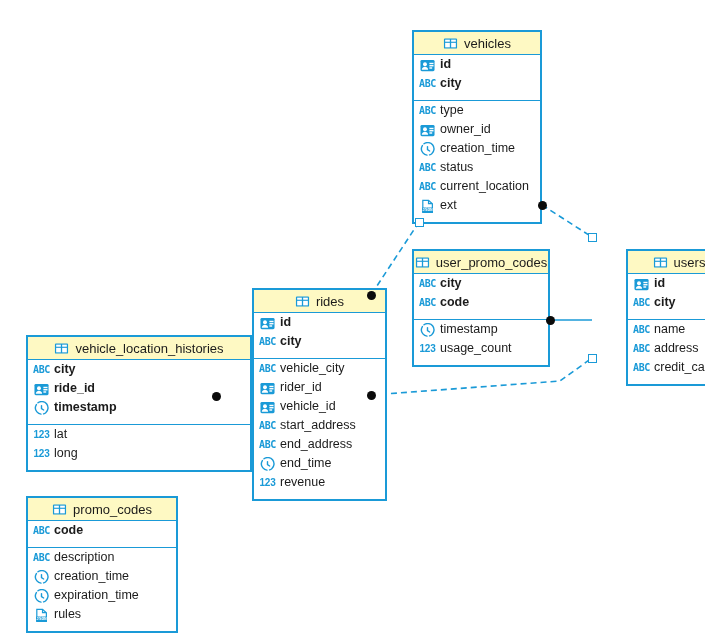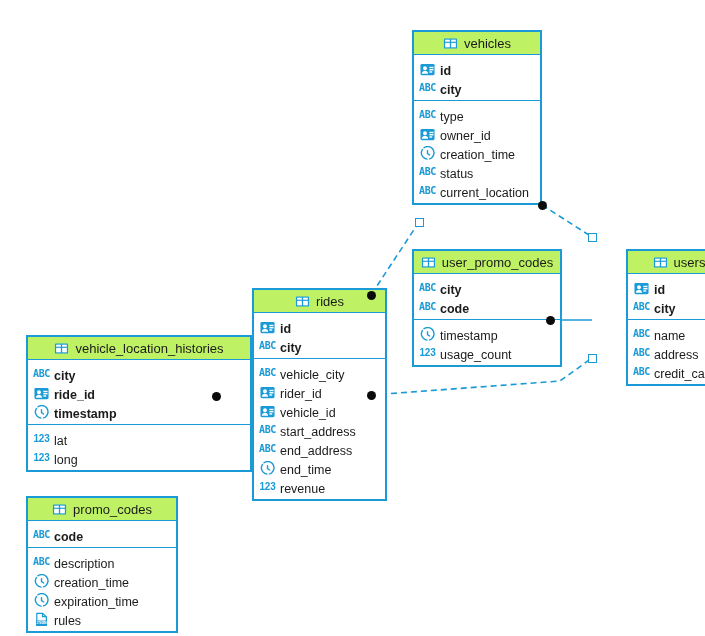--- a/index.html
+++ b/index.html
@@ -38,37 +38,37 @@
     z-index: 2;
   }
   .ent-header {
     display: flex;
     align-items: center;
     justify-content: center;
     gap: 6px;
     height: 22px;
     padding: 0 10px;
     border-bottom: 1px solid #1a9ad7;
-    background: #bef264;
+    background: #fef9c3;
   }
   .ent-title {
     font-size: 13px;
     color: #1b1b1b;
     line-height: 1;
     white-space: nowrap;
   }
   .ent-section {
     padding: 3px 0 4px 0;
   }
   .ent-section.keys {
     border-bottom: 1px solid #1a9ad7;
   }
   .field {
     display: flex;
-    align-items: flex-end;
+    align-items: flex-start;
     gap: 5px;
     height: 19px;
     padding: 0 6px;
     white-space: nowrap;
   }
   .field-name {
     font-size: 12.5px;
     color: #1b1b1b;
     line-height: 1;
   }
@@ -208,23 +208,34 @@
             <span class="ic-abc">ABC</span>
           </span>
           <span class="field-name">status</span>
         </div>
         <div class="field">
           <span class="icon">
             <span class="ic-abc">ABC</span>
           </span>
           <span class="field-name">current_location</span>
         </div>
+        <div class="field">
+          <span class="icon">
+            <svg width="15" height="15" viewBox="0 0 16 16">
+              <path d="M3 1.4 h6.1 L13.2 5.1 V14.2 H3 Z" fill="#ffffff" stroke="#1a9ad7" stroke-width="1.3"></path>
+              <path d="M9.1 1.6 V5.0 H12.9" fill="none" stroke="#1a9ad7" stroke-width="1.3"></path>
+              <rect x="2.2" y="9.0" width="11.6" height="5.4" rx="0.6" fill="#1a9ad7"></rect>
+              <text x="8" y="13.2" font-family="DejaVu Sans Mono, monospace" font-size="4.6" font-weight="bold" fill="#ffffff" text-anchor="middle">JSON</text>
+            </svg>
+          </span>
+          <span class="field-name">ext</span>
+        </div>
       </div>
     </div>
-    <div class="entity" style="left: 412px; top: 249px; width: 150px;">
+    <div class="entity" style="left: 412px; top: 249px; width: 138px;">
       <div class="ent-header">
         <span class="icon">
           <svg width="15" height="15" viewBox="0 0 16 16">
             <rect x="1" y="2.6" width="14" height="10.8" rx="1" fill="#1a9ad7"></rect>
             <rect x="2.3" y="3.9" width="5.0" height="2.2" fill="#ffffff"></rect>
             <rect x="8.7" y="3.9" width="5.0" height="2.2" fill="#ffffff"></rect>
             <rect x="2.3" y="7.3" width="5.0" height="4.8" fill="#ffffff"></rect>
             <rect x="8.7" y="7.3" width="5.0" height="4.8" fill="#ffffff"></rect>
           </svg>
         </span>

